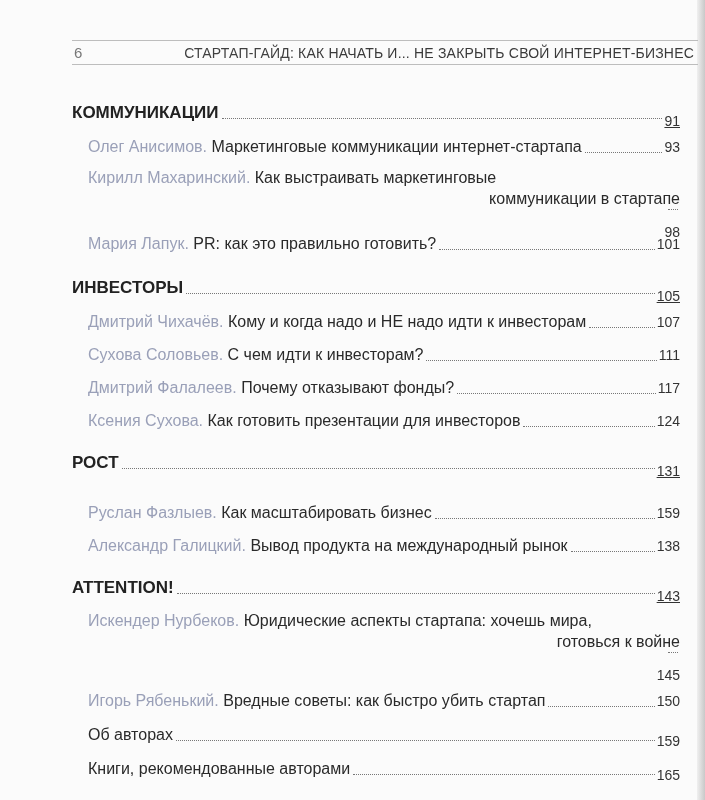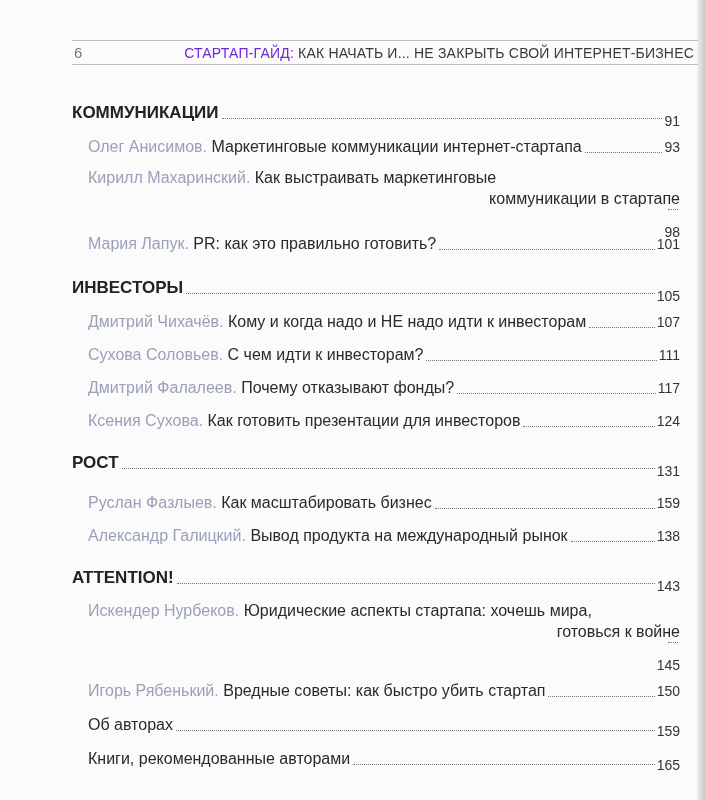--- a/index.html
+++ b/index.html
@@ -5,29 +5,29 @@
   html,body{margin:0;padding:0;}
   body{width:705px;height:800px;background:#fbfbfb;position:relative;overflow:hidden;
        font-family:"Liberation Sans",sans-serif;color:#2a2a2a;}
   .page-shadow{position:absolute;top:0;right:0;width:8px;height:800px;
        background:linear-gradient(to right,#f0f0f0,#c8c8c8);}
   .header{position:absolute;left:72px;top:40px;width:626px;height:23px;
        border-top:1px solid #bdbdbd;border-bottom:1px solid #bdbdbd;}
   .hdr-num{position:absolute;left:2px;top:3px;font-size:15px;color:#777;}
   .hdr-title{position:absolute;right:4px;top:4px;font-size:14px;letter-spacing:0.2px;
        font-family:"Liberation Sans",sans-serif;}
-  .hdr-light{color:#6d28d9;}
+  .hdr-light{color:#404040;}
   .hdr-dark{color:#3a3a3a;margin-top:32px;}
   .toc{position:absolute;left:72px;top:103px;width:608px;}
   .row{position:relative;display:flex;align-items:flex-end;font-size:16px;line-height:20px;}
   .row .label{white-space:nowrap;}
   .row .dots{flex:1;border-bottom:1px dotted #777;margin:0 2px 4px 3px;min-width:10px;}
   .row .page{white-space:nowrap;font-size:14px;color:#333;}
   .section .label{font-weight:bold;font-size:17px;color:#222;}
-  .section .page{transform:translateY(8px);}
+  .section .page{transform:translateY(8px);text-decoration:underline;}
   .item{padding-left:16px;}
   .author{color:#9aa0b8;}
   .title{color:#2a2a2a;}
   .multi{display:block;padding-left:16px;}
   .multi .line1{display:block;font-size:16px;line-height:22px;}
   .multi .row{padding-left:0;flex-direction:column;}
 </style>
 </head>
 <body>
 
@@ -91,21 +91,21 @@
     <span class="label"><span class="author">Ксения Сухова.</span> <span class="title">Как готовить презентации для инвесторов</span></span>
     <span class="dots"></span>
     <span class="page">124</span>
   </div>
 
   <div class="row section" style="margin-top:22px">
     <span class="label">РОСТ</span>
     <span class="dots"></span>
     <span class="page">131</span>
   </div>
-  <div class="row item" style="margin-top:20px">
+  <div class="row item" style="margin-top:30px">
     <span class="label"><span class="author">Руслан Фазлыев.</span> <span class="title">Как масштабировать бизнес</span></span>
     <span class="dots"></span>
     <span class="page">159</span>
   </div>
   <div class="row item" style="margin-top:13px">
     <span class="label"><span class="author">Александр Галицкий.</span> <span class="title">Вывод продукта на международный рынок</span></span>
     <span class="dots"></span>
     <span class="page">138</span>
   </div>
 

